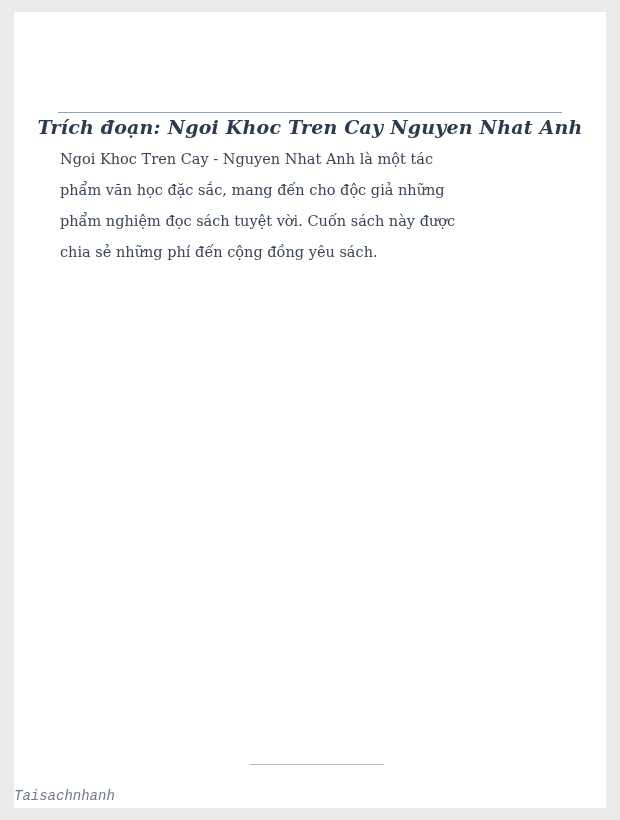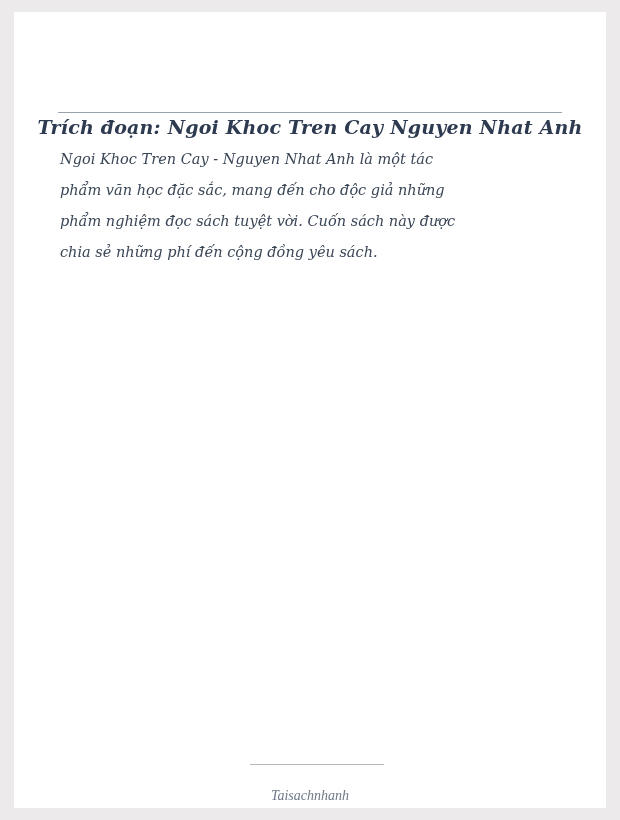--- a/index.html
+++ b/index.html
@@ -46,41 +46,40 @@
     background: #9aa3ad;
   }
   .body-block {
     position: absolute;
     left: 46px;
     top: 132px;
     width: 500px;
   }
   .body-line {
     font-family: "DejaVu Serif", serif;
-    font-style: italic;
     font-size: 14.5px;
     line-height: 31px;
     color: #3a4656;
     white-space: pre;
   }
   .footer-rule {
     position: absolute;
     left: 236px;
     top: 752px;
     width: 134px;
     height: 1px;
     background: #b4b9bf;
   }
   .footer-text {
     position: absolute;
     left: 0;
     top: 776px;
     width: 100%;
-    text-align: center;
-    font-family: Liberation Serif, serif;
+    text-align: left;
+    font-family: Liberation Mono, monospace;
     font-style: italic;
     font-size: 14px;
     color: #6f7a88;
   }
 </style>
 </head>
 <body>
 
 <div class="page">
 

